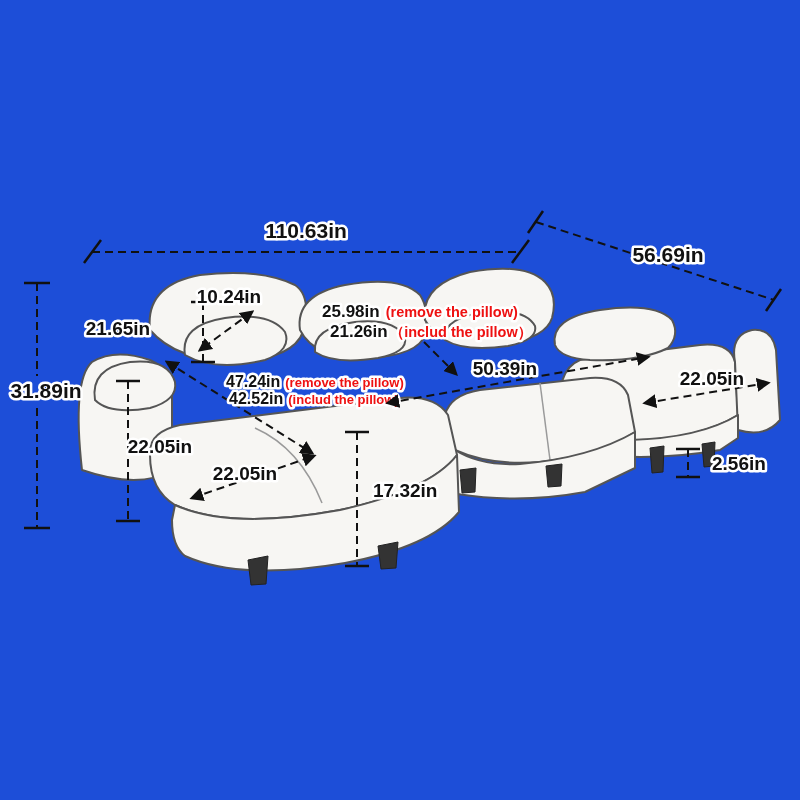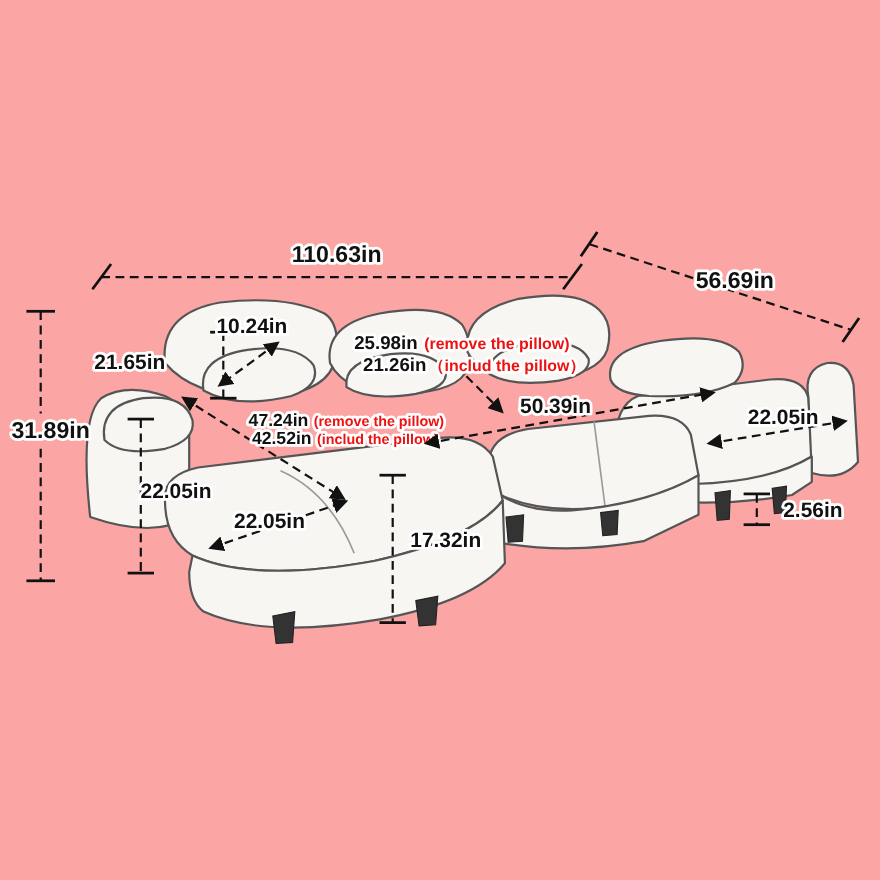--- a/index.html
+++ b/index.html
@@ -1,16 +1,16 @@
 <!DOCTYPE html>
 <html><head>
 <meta charset="utf-8">
 <style>
   html,body{margin:0;padding:0;background:#ffffff;}
-  .stage{position:relative;width:800px;height:800px;background:#fca5a5;overflow:hidden;}
+  .stage{position:relative;width:800px;height:800px;background:#1d4ed8;overflow:hidden;}
   svg{display:block;}
   .sofa{fill:#f7f6f3;stroke:#555555;stroke-width:2;stroke-linejoin:round;}
   .seam{fill:none;stroke:#9a9a9a;stroke-width:1.5;}
   .leg{fill:#333333;stroke:#222222;stroke-width:1;}
   .dim{fill:none;stroke:#111111;stroke-width:2;stroke-dasharray:8 5;}
   .tick{fill:none;stroke:#111111;stroke-width:2.5;}
   .lbl{font-family:"Liberation Sans",sans-serif;font-weight:bold;font-size:19px;fill:#111111;
        paint-order:stroke fill;stroke:#ffffff;stroke-width:5px;stroke-linejoin:round;}
   .lbl-lg{font-size:21px;}
   .lbl-md{font-size:17px;}

